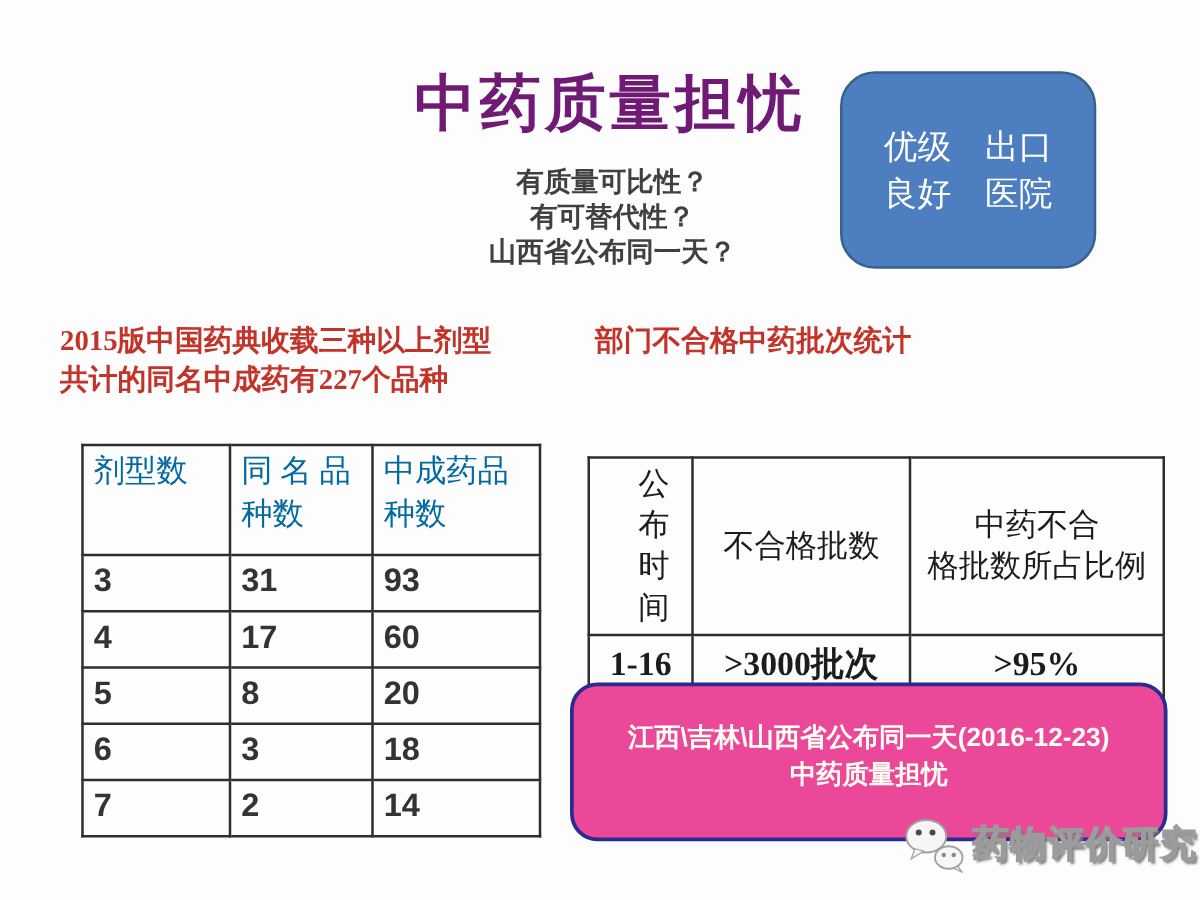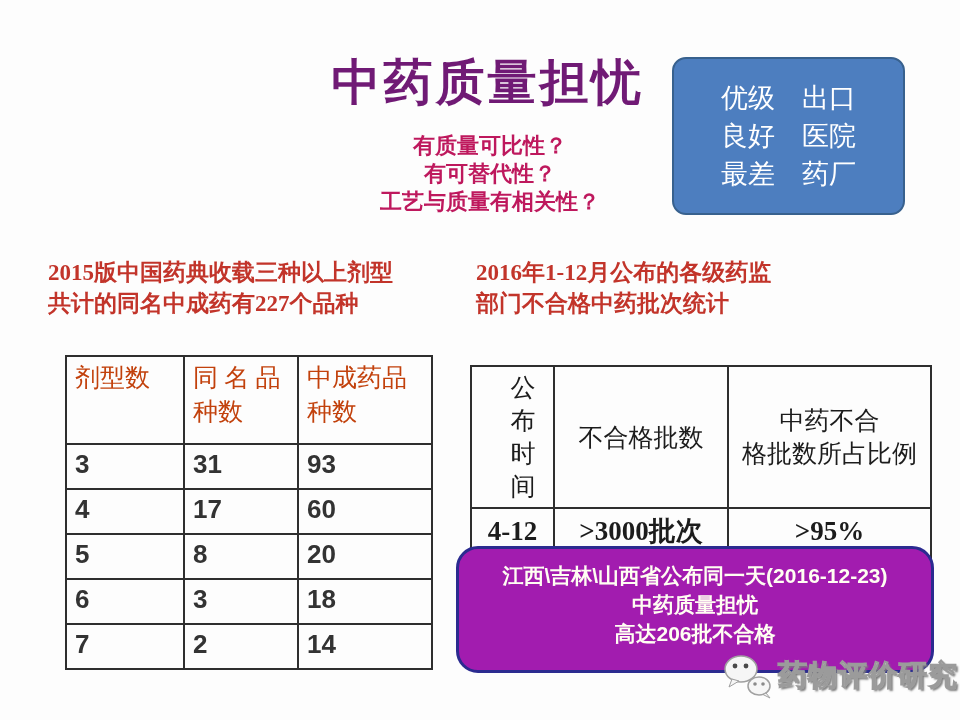--- a/index.html
+++ b/index.html
@@ -18,28 +18,28 @@
     font-family: "Liberation Sans", sans-serif;
     font-weight: bold; font-size: 49px; letter-spacing: 3px;
     color: #701a75;
   }
   
   .questions {
     position: absolute; left: 310px; top: 132px; width: 360px;
     text-align: center;
     font-family: "Liberation Serif", serif;
     font-weight: bold; font-size: 22px; line-height: 28px;
-    color: #be185d;
+    color: #404040;
   }
   
   .grade-box {
-    position: absolute; left: 672px; top: 57px; width: 233px; height: 158px;
+    position: absolute; left: 672px; top: 57px; width: 205px; height: 158px;
     background: #4d7ebf;
     border: 2px solid #38618e;
-    border-radius: 14px;
+    border-radius: 28px;
     display: flex; flex-direction: column; justify-content: center;
     text-align: center;
     font-family: "Liberation Serif", serif;
     font-size: 27px; line-height: 38px; color: #ffffff;
   }
   
   .sec-heading {
     position: absolute;
     font-family: "Liberation Serif", serif;
     font-weight: bold; font-size: 23px; line-height: 31px;
@@ -55,21 +55,21 @@
     vertical-align: top;
     overflow: hidden;
   }
   td span { display: block; }
   .tbl-left {
     position: absolute; left: 65px; top: 355px; width: 366px;
   }
   .tbl-left td.hdr {
     height: 88px;
     font-family: "Liberation Serif", serif;
-    font-size: 25px; line-height: 34px; color: #c2410c;
+    font-size: 25px; line-height: 34px; color: #0369a1;
   }
   .tbl-left td.num {
     height: 45px;
     font-family: "Liberation Sans", sans-serif;
     font-weight: bold; font-size: 26px; color: #333333;
   }
   .tbl-right {
     position: absolute; left: 470px; top: 365px; width: 460px;
   }
   .tbl-right td.hdr {
@@ -81,21 +81,21 @@
   .tbl-right td.hdr.bottom { vertical-align: bottom; padding-left: 29px; }
   .tbl-right td.val {
     height: 62px;
     font-family: "Liberation Serif", serif;
     font-weight: bold; font-size: 27px; line-height: 33px; color: #1c1c1c;
     text-align: center; vertical-align: top; padding-top: 6px;
   }
   
   .alert-box {
     position: absolute; left: 456px; top: 546px; width: 478px; height: 127px;
-    background: #a21caf;
+    background: #ec4899;
     border: 3px solid #2b2b90;
     border-radius: 22px;
     display: flex; flex-direction: column; justify-content: center;
     text-align: center;
     font-family: "Liberation Sans", sans-serif;
     font-weight: bold; font-size: 21px; line-height: 29px;
     color: #fffef2;
     padding-bottom: 10px;
   }
   
@@ -118,36 +118,34 @@
 </head>
 <body>
 
 <div class="slide">
 
   <div class="title">中药质量担忧</div>
 
   <div class="questions">
     <div>有质量可比性？</div>
     <div>有可替代性？</div>
-    <div>工艺与质量有相关性？</div>
+    <div>山西省公布同一天？</div>
   </div>
 
   <div class="grade-box">
     <div>优级　出口</div>
     <div>良好　医院</div>
-    <div>最差　药厂</div>
   </div>
 
   <div class="sec-heading left">
     <div>2015版中国药典收载三种以上剂型</div>
     <div>共计的同名中成药有227个品种</div>
   </div>
 
   <div class="sec-heading right">
-    <div>2016年1-12月公布的各级药监</div>
     <div>部门不合格中药批次统计</div>
   </div>
 
   <table class="tbl-left">
     <colgroup>
         <col style="width:118px">
         <col style="width:114px">
         <col style="width:134px">
       </colgroup>
     <tbody>
@@ -207,37 +205,36 @@
       <td class="hdr">
             <span>不合格批数</span>
           </td>
       <td class="hdr">
             <span>中药不合</span>
             <span>格批数所占比例</span>
           </td>
     </tr>
     <tr>
       <td class="val">
-            <span>4-12</span>
+            <span>1-16</span>
             <span>月</span>
           </td>
       <td class="val">
             <span>&gt;3000批次</span>
           </td>
       <td class="val">
             <span>&gt;95%</span>
           </td>
     </tr>
   </tbody>
     </table>
 
   <div class="alert-box">
     <div>江西\吉林\山西省公布同一天(2016-12-23)</div>
     <div>中药质量担忧</div>
-    <div>高达206批不合格</div>
   </div>
 
   <div class="watermark">
     <span class="wm-icon">
       <svg viewBox="0 0 52 46" width="52" height="46">
         <ellipse cx="19" cy="16" rx="16" ry="13" fill="#f6f6f6" stroke="#a0a0a0" stroke-width="1.5"></ellipse>
         <polygon points="10,26 7,34 17,28" fill="#f6f6f6" stroke="#a0a0a0" stroke-width="1"></polygon>
         <circle cx="13" cy="13" r="2.4" fill="#4a4a4a"></circle>
         <circle cx="24" cy="13" r="2.4" fill="#4a4a4a"></circle>
         <ellipse cx="37" cy="33" rx="11" ry="9" fill="#f6f6f6" stroke="#a0a0a0" stroke-width="1.5"></ellipse>

